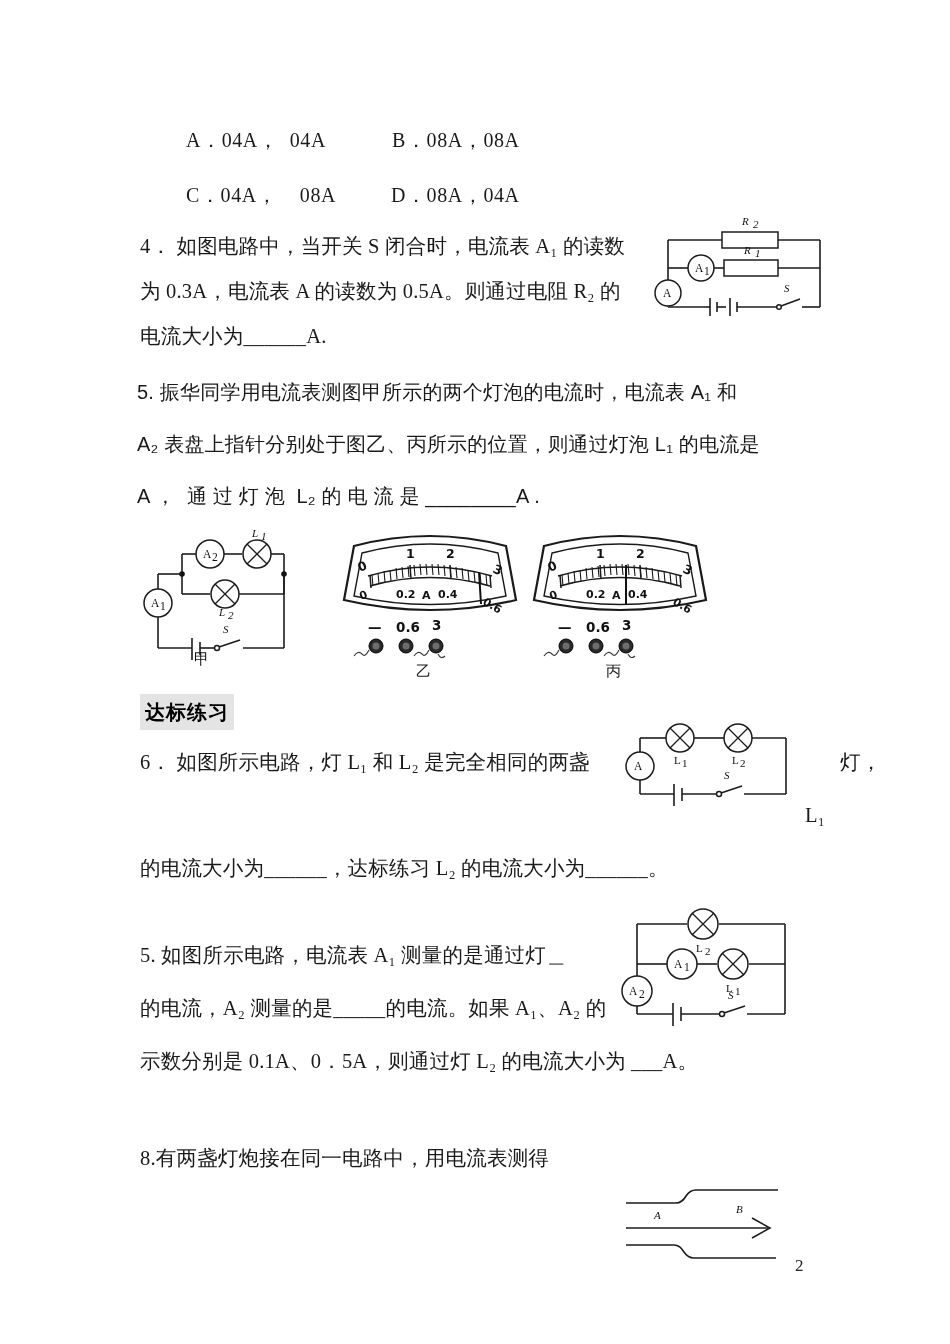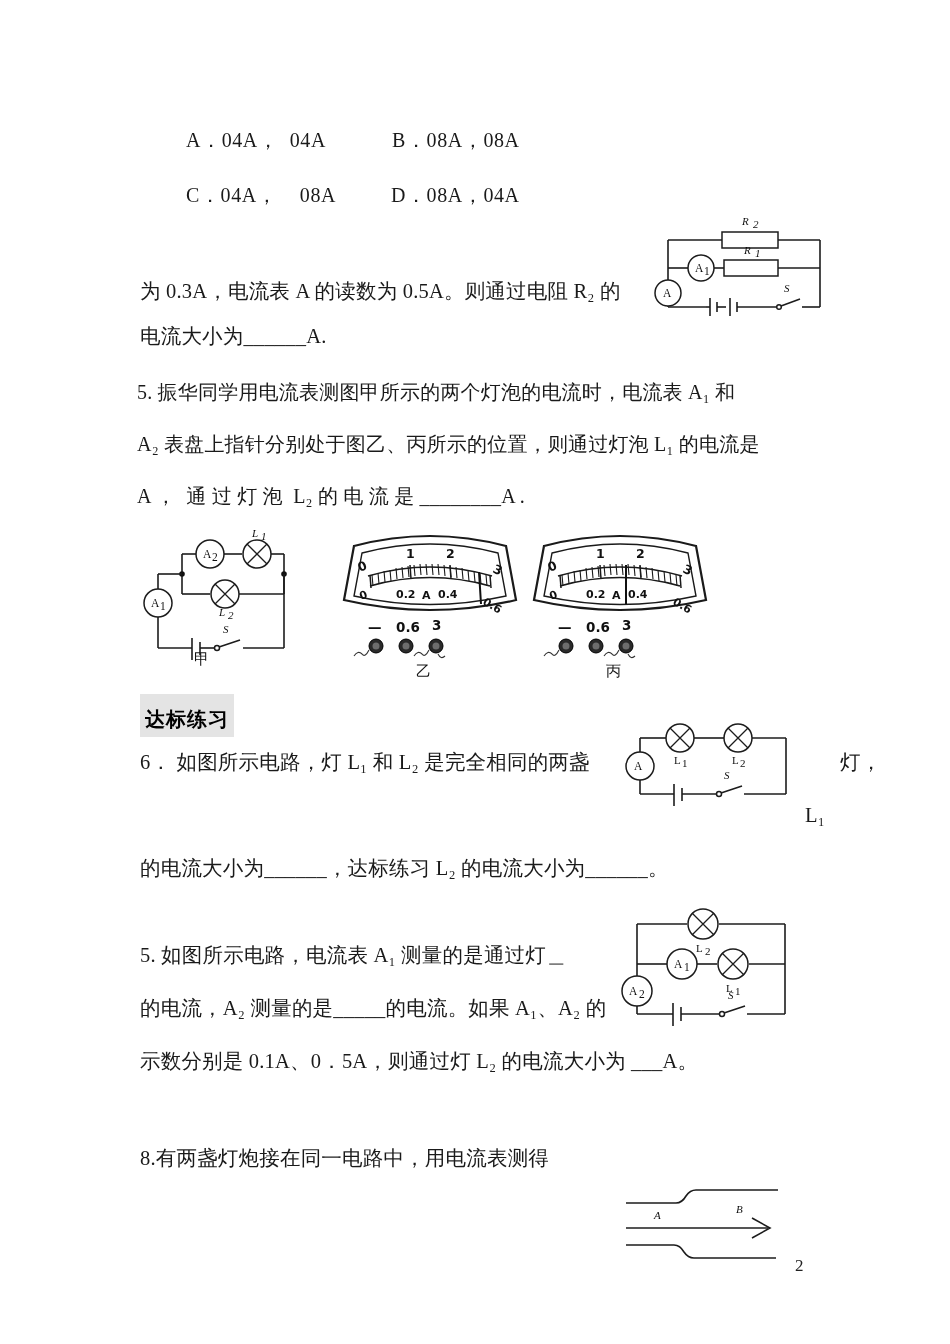--- a/index.html
+++ b/index.html
@@ -27,25 +27,25 @@
     white-space: pre;
     letter-spacing: 0.2px;
   }
   .mono-opt {
     position: absolute;
     font-family: "Liberation Serif", serif;
     font-size: 20px;
     white-space: pre;
     letter-spacing: 0.6px;
   }
-  .sans { font-family: Liberation Serif, serif; text-align: right; }
+  .sans { font-family: Liberation Sans, sans-serif; text-align: right; }
   .hl {
     position: absolute;
     background: #e4e4e4;
-    padding: 12px 5px 4px 5px;
+    padding: 5px 5px 4px 5px;
     font-family: "DejaVu Sans", "Liberation Sans", sans-serif;
     font-size: 20px;
     font-weight: 600;
     letter-spacing: 1px;
     color: #000;
   }
   .pagenum {
     position: absolute;
     font-size: 17px;
     color: #222;
@@ -111,20 +111,21 @@
   .screwline { stroke: #333; stroke-width: 1.1; fill: none; }
 </style>
 </head>
 <body>
 
 <div class="page">
 
   <div class="mono-opt" style="left:186px; top:127px;">A．04A，  04A            B．08A，08A</div>
   <div class="mono-opt" style="left:186px; top:182px;">C．04A，    08A          D．08A，04A</div>
 
+  <div class="qline" style="left:140px; top:236px;">4． 如图电路中，当开关 S 闭合时，电流表 A₁ 的读数</div>
   <div class="qline" style="left:140px; top:281px;">为 0.3A，电流表 A 的读数为 0.5A。则通过电阻 R₂ 的</div>
   <div class="qline" style="left:140px; top:326px;">电流大小为______A.</div>
 
   <div class="diagram" style="left:660px; top:208px;">
     <svg width="175" height="112" viewBox="0 0 175 112">
 
       <path class="wire" d="M 8 32 L 62 32"></path>
       <path class="wire" d="M 118 32 L 160 32"></path>
       <rect class="comp" x="62" y="24" width="56" height="16"></rect>
       <text class="lbl" x="82" y="17">R</text>

